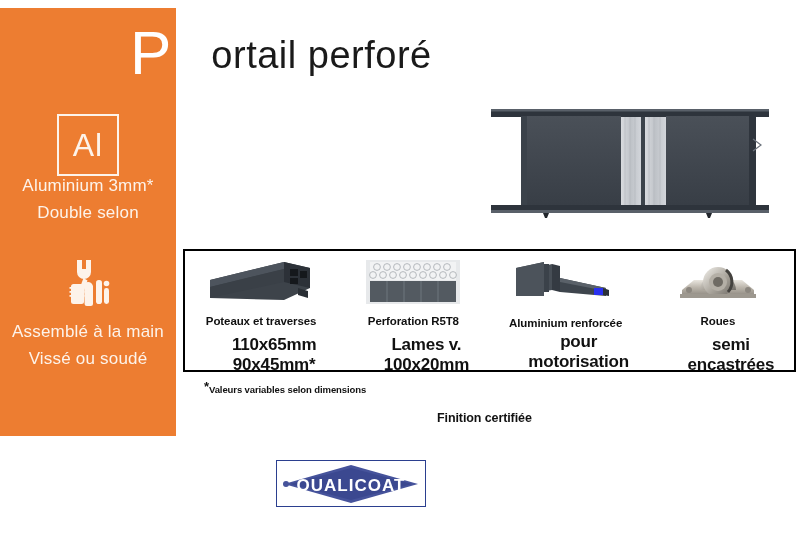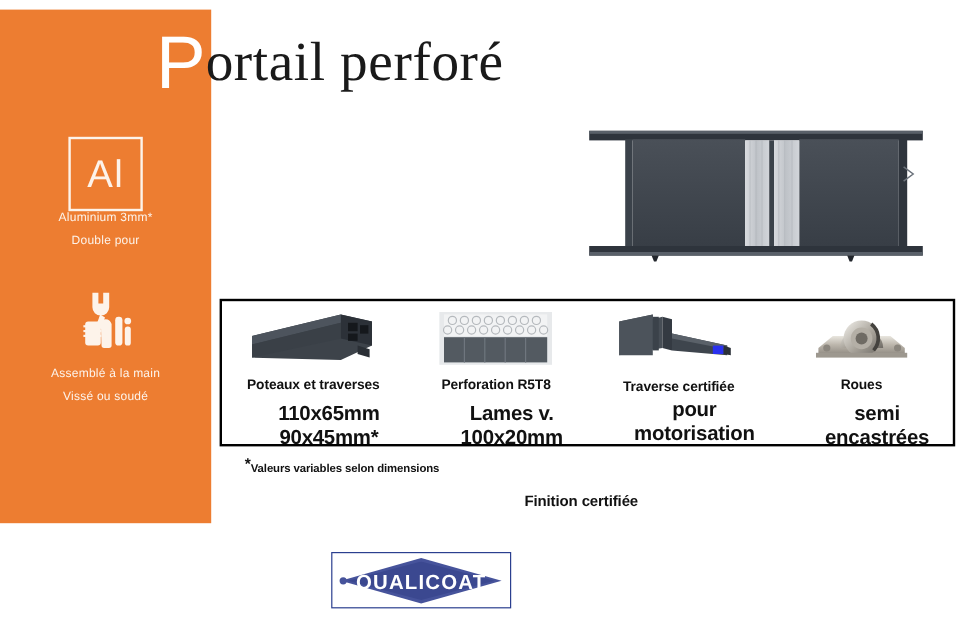--- a/index.html
+++ b/index.html
@@ -13,21 +13,21 @@
   .page{position:relative;width:800px;height:534px;background:#fff;overflow:hidden;}
 
   
   .sidebar{
     position:absolute;left:0;top:8px;width:176px;height:428px;
     background:#ed7d31;
     display:flex;flex-direction:column;align-items:center;
   }
   .feature{width:100%;text-align:center;color:#fdf4ec;}
   .feature-label{
-    font-size:10px;letter-spacing:.2px;line-height:1.15;
+    font-size:17px;letter-spacing:.2px;line-height:1.15;
     color:#fdf3ea;font-weight:400;
   }
   .feature-label.sub{margin-top:7px;}
 
   
   .al-box{
     width:62px;height:62px;border:2px solid #fdf3ea;
     margin:0 auto;display:flex;align-items:center;justify-content:center;
     box-sizing:border-box;
   }
@@ -47,22 +47,22 @@
     position:absolute;left:130px;top:22px;
     white-space:nowrap;
     font-family:"Liberation Serif", serif;
     font-weight:400;
   }
   .title .cap{
     font-size:62px;color:#ffffff;font-family:"Liberation Sans", sans-serif;
     font-weight:300;line-height:1;vertical-align:-6px;
   }
   .title .rest{
-    font-size:46px;color:#1a1a1a;font-family:Liberation Serif, serif;
-    font-weight:300;line-height:1;letter-spacing:.5px;
+    font-size:38px;color:#1a1a1a;font-family:Liberation Sans, sans-serif;
+    font-weight:300;line-height:1;letter-spacing:.5px;margin-left:40px;
   }
 
   
   .gate{
     position:absolute;left:481px;top:103px;width:298px;height:119px;
   }
   .gate svg{display:block;}
 
   
   .products{
@@ -120,21 +120,21 @@
 
 <div class="page">
 
   <div class="sidebar">
 
     <div class="feature feat1">
       <div class="al-box">
         <span>Al</span>
       </div>
       <div class="feature-label">Aluminium 3mm*</div>
-      <div class="feature-label sub">Double pour</div>
+      <div class="feature-label sub">Double selon</div>
     </div>
 
     <div class="feature feat2">
       <span>
         <svg class="icon-svg" width="58" height="52" viewBox="0 0 58 52" aria-hidden="true">
           <g fill="#fdf3ea">
 
             <path d="M18 2 h5 v9 h4 V2 h5 v12 a7 7 0 0 1 -7 7 a7 7 0 0 1 -7 -7 Z"></path>
 
             <path d="M24.5 20 l4 2.5 l-6 16 l-4 -2.2 Z"></path>
@@ -270,21 +270,21 @@
           <path d="M6 10 L34 4 L34 8 L42 6 L42 32 L6 38 Z" fill="#474e56"></path>
           <path d="M42 6 L50 8 L50 34 L42 32 Z" fill="#343a42"></path>
           <path d="M6 10 L34 4 L34 38 L6 38 Z" fill="#4c535b"></path>
           <rect x="34" y="6" width="5" height="28" fill="#3b424a"></rect>
           <path d="M50 20 L96 30 L96 38 L50 34 Z" fill="#3e454d"></path>
           <path d="M50 20 L96 30 L96 33 L50 24 Z" fill="#5a6169"></path>
           <rect x="84" y="30" width="9" height="7" fill="#2a31ef"></rect>
           <path d="M93 30 L99 32 L99 38 L93 37 Z" fill="#2b3139"></path>
         </svg>
       </div>
-      <div class="pname">Traverse certifiée</div>
+      <div class="pname">Aluminium renforcée</div>
       <div class="pspec">pour motorisation</div>
     </div>
 
     <div class="product p4">
       <div class="pic">
         <svg width="92" height="48" viewBox="0 0 92 48" aria-hidden="true">
           <defs>
             <linearGradient id="mg" x1="0" y1="0" x2="0" y2="1">
               <stop offset="0%" stop-color="#e9e6df"></stop>
               <stop offset="45%" stop-color="#bdb7ad"></stop>

